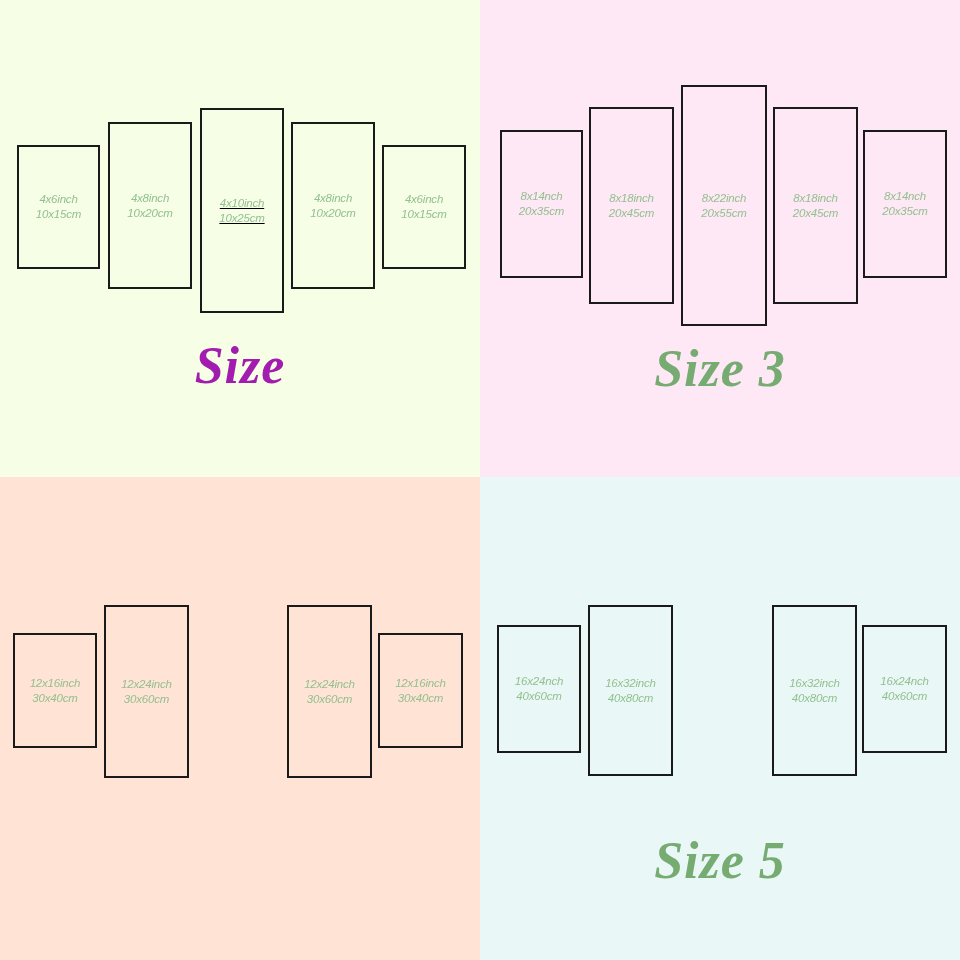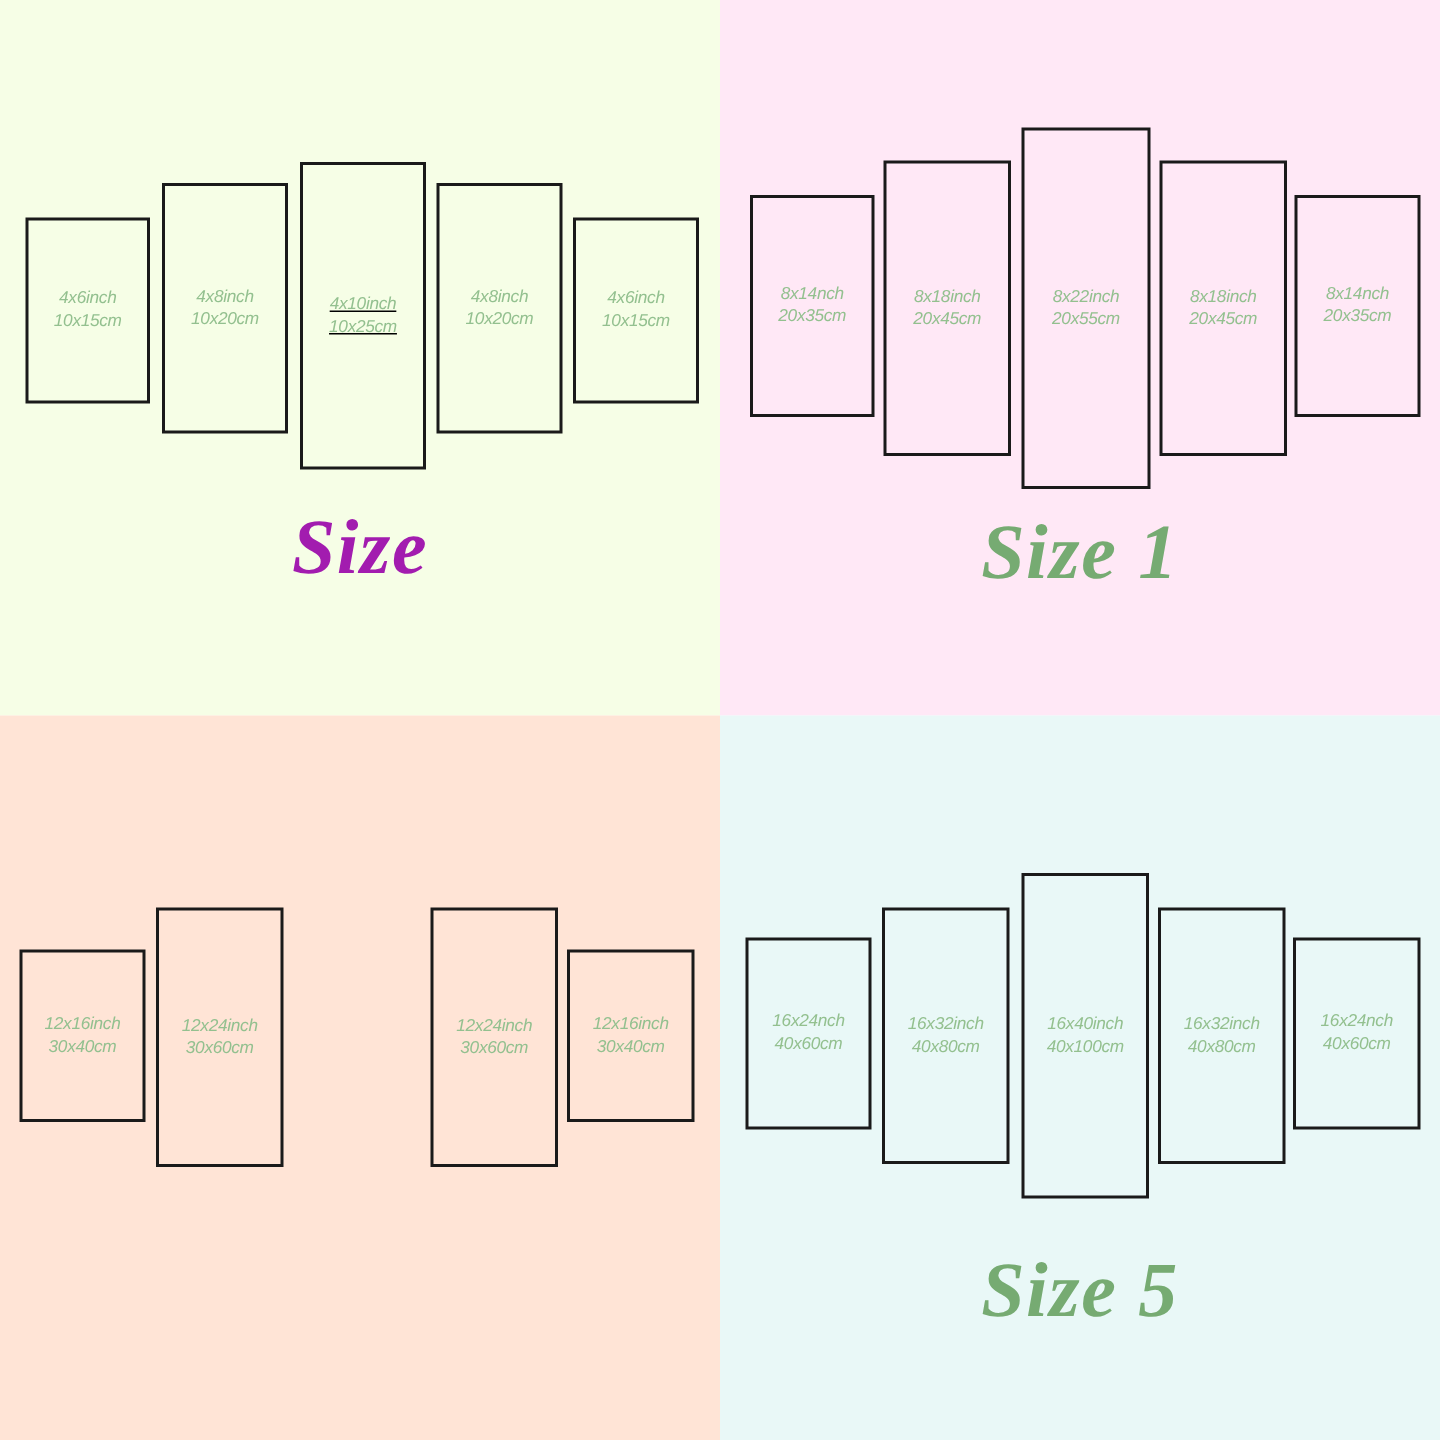--- a/index.html
+++ b/index.html
@@ -105,21 +105,21 @@
         <div class="panel-label l2" style="color: rgb(147, 192, 143);">20x55cm</div>
       </div>
       <div class="panel" style="left: 293px; top: 107px; width: 85px; height: 197px; border-color: rgb(26, 26, 26);">
         <div class="panel-label" style="color: rgb(147, 192, 143);">8x18inch</div>
         <div class="panel-label l2" style="color: rgb(147, 192, 143);">20x45cm</div>
       </div>
       <div class="panel" style="left: 383px; top: 130px; width: 84px; height: 148px; border-color: rgb(26, 26, 26);">
         <div class="panel-label" style="color: rgb(147, 192, 143);">8x14nch</div>
         <div class="panel-label l2" style="color: rgb(147, 192, 143);">20x35cm</div>
       </div>
-      <div class="q-title" style="top: 343px; color: rgb(118, 171, 114);">Size 1</div>
+      <div class="q-title" style="top: 343px; color: rgb(118, 171, 114);">Size 3</div>
     </div>
     <div class="quadrant q-bl" style="background: rgb(255, 228, 214);">
       <div class="panel" style="left: 13px; top: 156px; width: 84px; height: 115px; border-color: rgb(26, 26, 26);">
         <div class="panel-label" style="color: rgb(147, 192, 143);">12x16inch</div>
         <div class="panel-label l2" style="color: rgb(147, 192, 143);">30x40cm</div>
       </div>
       <div class="panel" style="left: 104px; top: 128px; width: 85px; height: 173px; border-color: rgb(26, 26, 26);">
         <div class="panel-label" style="color: rgb(147, 192, 143);">12x24inch</div>
         <div class="panel-label l2" style="color: rgb(147, 192, 143);">30x60cm</div>
       </div>
@@ -134,24 +134,20 @@
     </div>
     <div class="quadrant q-br" style="background: rgb(233, 248, 247);">
       <div class="panel" style="left: 17px; top: 148px; width: 84px; height: 128px; border-color: rgb(26, 26, 26);">
         <div class="panel-label" style="color: rgb(147, 192, 143);">16x24nch</div>
         <div class="panel-label l2" style="color: rgb(147, 192, 143);">40x60cm</div>
       </div>
       <div class="panel" style="left: 108px; top: 128px; width: 85px; height: 171px; border-color: rgb(26, 26, 26);">
         <div class="panel-label" style="color: rgb(147, 192, 143);">16x32inch</div>
         <div class="panel-label l2" style="color: rgb(147, 192, 143);">40x80cm</div>
       </div>
-      <div class="panel" style="left: 201px; top: 105px; width: 85px; height: 217px; border-color: rgb(26, 26, 26);">
-        <div class="panel-label" style="color: rgb(147, 192, 143);">16x40inch</div>
-        <div class="panel-label l2" style="color: rgb(147, 192, 143);">40x100cm</div>
-      </div>
       <div class="panel" style="left: 292px; top: 128px; width: 85px; height: 171px; border-color: rgb(26, 26, 26);">
         <div class="panel-label" style="color: rgb(147, 192, 143);">16x32inch</div>
         <div class="panel-label l2" style="color: rgb(147, 192, 143);">40x80cm</div>
       </div>
       <div class="panel" style="left: 382px; top: 148px; width: 85px; height: 128px; border-color: rgb(26, 26, 26);">
         <div class="panel-label" style="color: rgb(147, 192, 143);">16x24nch</div>
         <div class="panel-label l2" style="color: rgb(147, 192, 143);">40x60cm</div>
       </div>
       <div class="q-title" style="top: 358px; color: rgb(118, 171, 114);">Size 5</div>
     </div>

